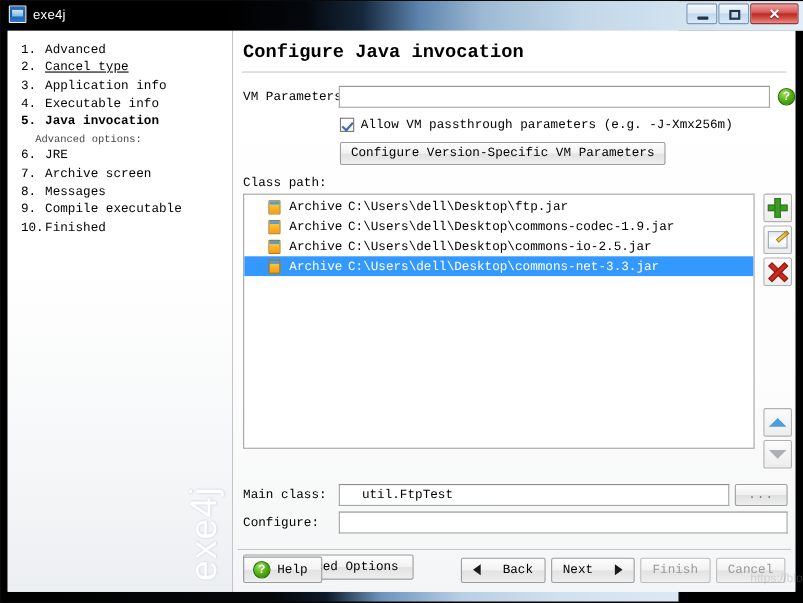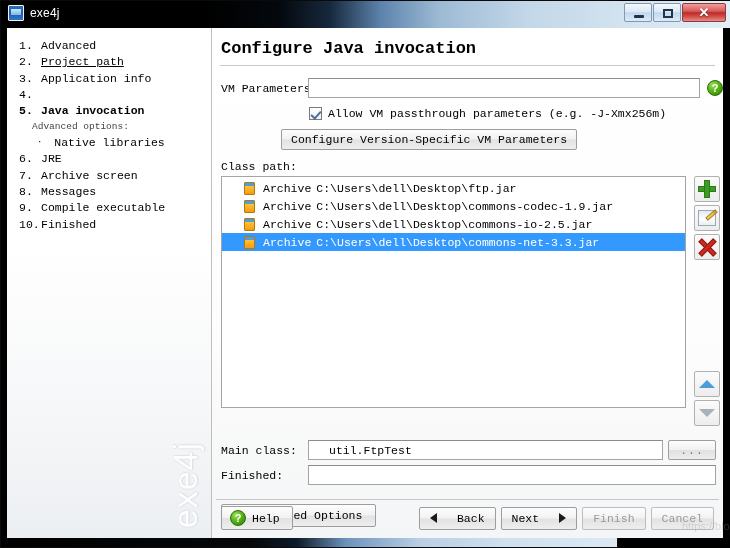--- a/index.html
+++ b/index.html
@@ -295,21 +295,21 @@
     background: linear-gradient(to bottom, #fdfdfd 0%, #f2f2f2 48%, #e2e2e2 52%, #eeeeee 100%);
     font-family: "Liberation Mono", monospace;
     font-size: 11.5px;
     color: #000;
     padding: 3px 9px;
     cursor: default;
     white-space: nowrap;
   }
   .btn.disabled { color: #9a9a9a; border-color: #bdbdbd; }
 
-  .vmspec-row { margin: 9px 0 0 69px; }
+  .vmspec-row { margin: 9px 0 0 97px; }
 
   .cp-label { margin: 13px 0 3px 9px; }
 
   .cp-area {
     margin-left: 9px;
     display: flex;
     align-items: flex-start;
   }
   .cp-list {
     box-sizing: border-box;
@@ -521,40 +521,37 @@
     <div class="client">
 
       <div class="sidebar">
         <ul class="steps">
           <li class="step">
             <span class="num">1.</span>
             <span class="lbl">Advanced</span>
           </li>
           <li class="step visited">
             <span class="num">2.</span>
-            <span class="lbl">Project path</span>
+            <span class="lbl">Cancel type</span>
           </li>
           <li class="step">
             <span class="num">3.</span>
             <span class="lbl">Application info</span>
           </li>
           <li class="step">
             <span class="num">4.</span>
+            <span class="lbl">Executable info</span>
           </li>
           <li class="step current">
             <span class="num">5.</span>
             <span class="lbl">Java invocation</span>
           </li>
         </ul>
 
         <div class="adv-label">Advanced options:</div>
-        <div class="sub-step">
-          <span class="dot">·</span>
-          <span>Native libraries</span>
-        </div>
 
         <ul class="steps">
           <li class="step">
             <span class="num">6.</span>
             <span class="lbl">JRE</span>
           </li>
           <li class="step">
             <span class="num">7.</span>
             <span class="lbl">Archive screen</span>
           </li>
@@ -642,21 +639,21 @@
           </div>
         </div>
 
         <div class="bottom-fields">
           <div class="bf-row">
             <span class="lbl-mono">Main class:</span>
             <input class="txt" style="width: 355px;" type="text" value="util.FtpTest">
             <span class="browse-btn">...</span>
           </div>
           <div class="bf-row">
-            <span class="lbl-mono">Finished:</span>
+            <span class="lbl-mono">Configure:</span>
             <input class="txt" style="width: 408px;" type="text" value="">
           </div>
         </div>
 
         <div class="btn adv-opt-btn">
           <span class="tri-down"></span>
           <span>Advanced Options</span>
         </div>
 
         <div class="footer-rule"></div>

